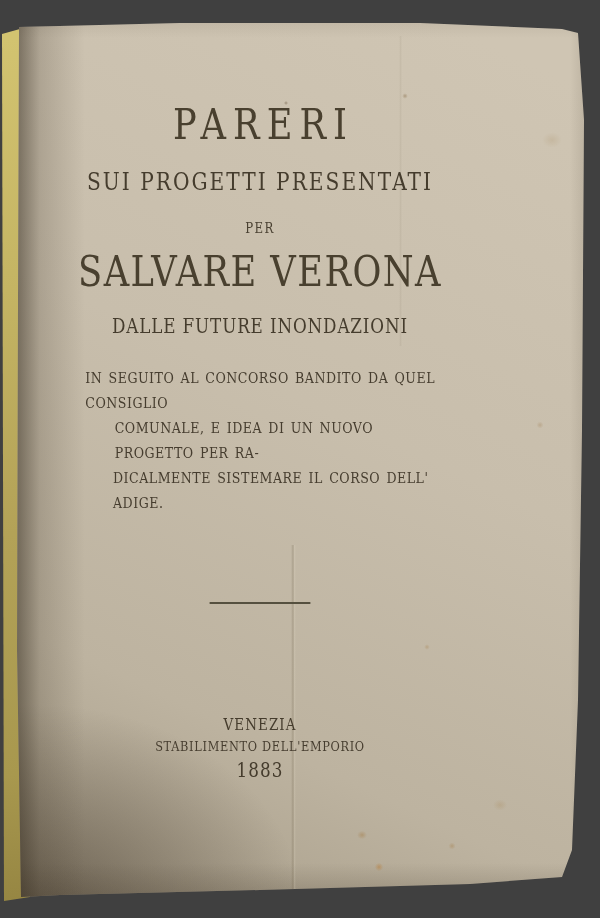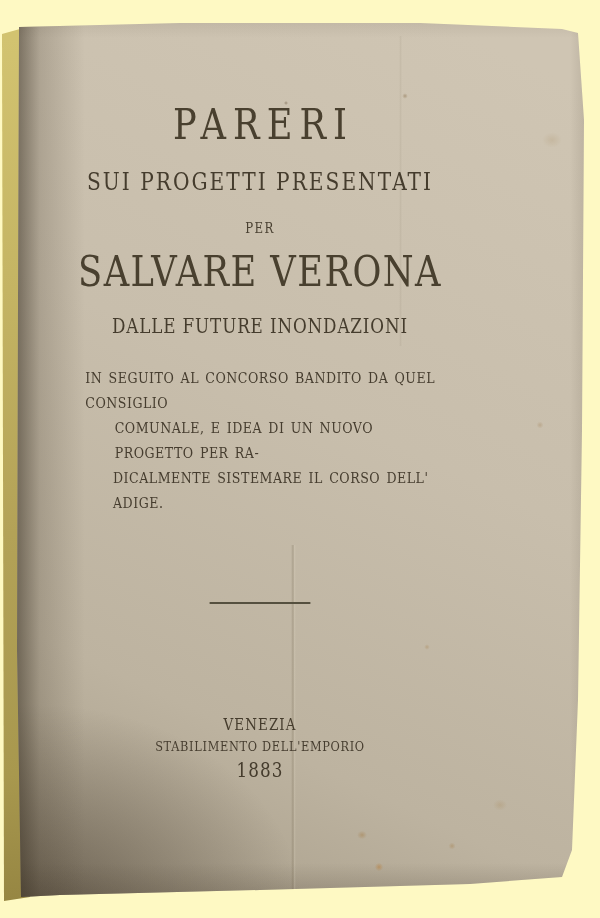--- a/index.html
+++ b/index.html
@@ -5,21 +5,21 @@
   html, body {
     margin: 0;
     padding: 0;
     background: #0b0a08;
     font-family: "DejaVu Serif", serif;
   }
   .photo {
     position: relative;
     width: 600px;
     height: 918px;
-    background: #fef9c3;
+    background: #404040;
     overflow: hidden;
   }
   
   .flyleaf {
     position: absolute;
     left: 0; top: 0;
     width: 600px; height: 918px;
     clip-path: polygon(2px 34px, 27px 27px, 30px 897px, 4px 901px);
     background: linear-gradient(175deg,
       #d2c370 4%,

